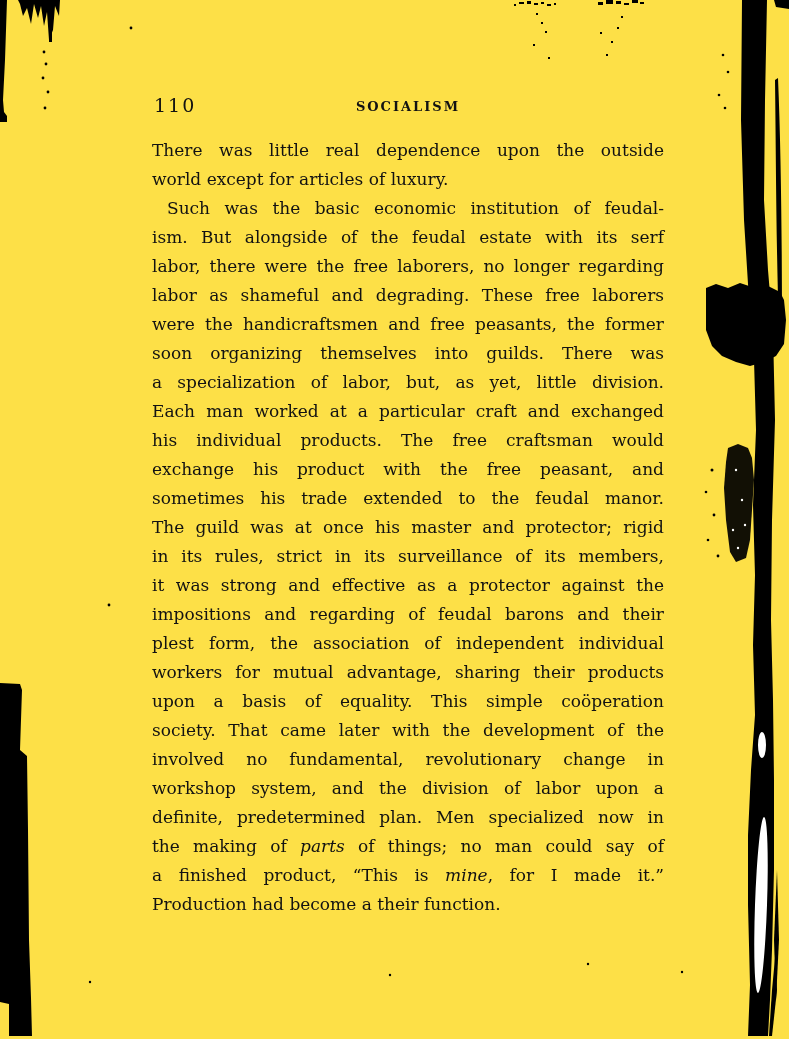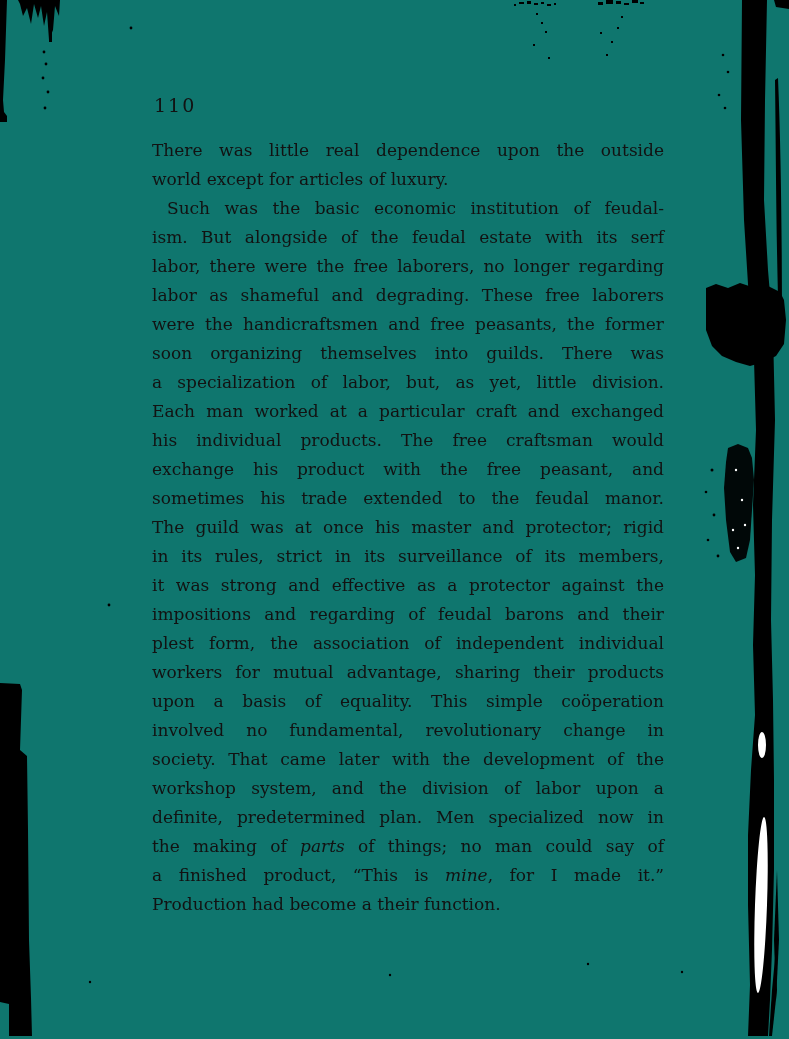--- a/index.html
+++ b/index.html
@@ -1,19 +1,19 @@
 <!DOCTYPE html>
 <html><head>
 <meta charset="utf-8">
 <style>
   html,body{margin:0;padding:0;background:#e8e8e8;}
   .page{
     position:relative;
     width:789px;height:1039px;
-    background:#0f766e;
+    background:#fde047;
     overflow:hidden;
     font-family:"DejaVu Serif","Liberation Serif",serif;
     color:#121212;
   }
   .header{position:absolute;left:152px;top:94px;width:512px;height:24px;}
   .page-num{position:absolute;left:2px;top:0;font-size:19px;letter-spacing:2px;}
   .head-title{
     position:absolute;left:0;right:0;top:5px;text-align:center;
     font-size:13px;font-weight:bold;letter-spacing:2px;
   }
@@ -33,20 +33,21 @@
     pointer-events:none;
   }
 </style>
 </head>
 <body>
 
 <div class="page">
 
   <div class="header">
     <div class="page-num">110</div>
+    <div class="head-title">SOCIALISM</div>
   </div>
 
   <div class="body-text" id="body-text">
       <div class="line">There was little real dependence upon the outside</div>
       <div class="line para-end">world except for articles of luxury.</div>
       <div class="line indent">Such was the basic economic institution of feudal-</div>
       <div class="line">ism. But alongside of the feudal estate with its serf</div>
       <div class="line">labor, there were the free laborers, no longer regarding</div>
       <div class="line">labor as shameful and degrading. These free laborers</div>
       <div class="line">were the handicraftsmen and free peasants, the former</div>
@@ -56,22 +57,22 @@
       <div class="line">his individual products. The free craftsman would</div>
       <div class="line">exchange his product with the free peasant, and</div>
       <div class="line">sometimes his trade extended to the feudal manor.</div>
       <div class="line">The guild was at once his master and protector; rigid</div>
       <div class="line">in its rules, strict in its surveillance of its members,</div>
       <div class="line">it was strong and effective as a protector against the</div>
       <div class="line">impositions and regarding of feudal barons and their</div>
       <div class="line">plest form, the association of independent individual</div>
       <div class="line">workers for mutual advantage, sharing their products</div>
       <div class="line">upon a basis of equality. This simple coöperation</div>
+      <div class="line">society. That came later with the development of the</div>
       <div class="line">involved no fundamental, revolutionary change in</div>
-      <div class="line">society. That came later with the development of the</div>
       <div class="line">workshop system, and the division of labor upon a</div>
       <div class="line">definite, predetermined plan. Men specialized now in</div>
       <div class="line">the making of <i>parts</i> of things; no man could say of</div>
       <div class="line">a finished product, “This is <i>mine</i>, for I made it.”</div>
       <div class="line para-end">Production had become a their function.</div>
     </div>
 
   <svg class="overlay" width="789" height="1039" viewBox="0 0 789 1039" xmlns="http://www.w3.org/2000/svg">
     <g fill="#000">
       <polygon points="0,0 7,0 5,60 3,100 4,112 7,116 7,122 0,122"></polygon>

